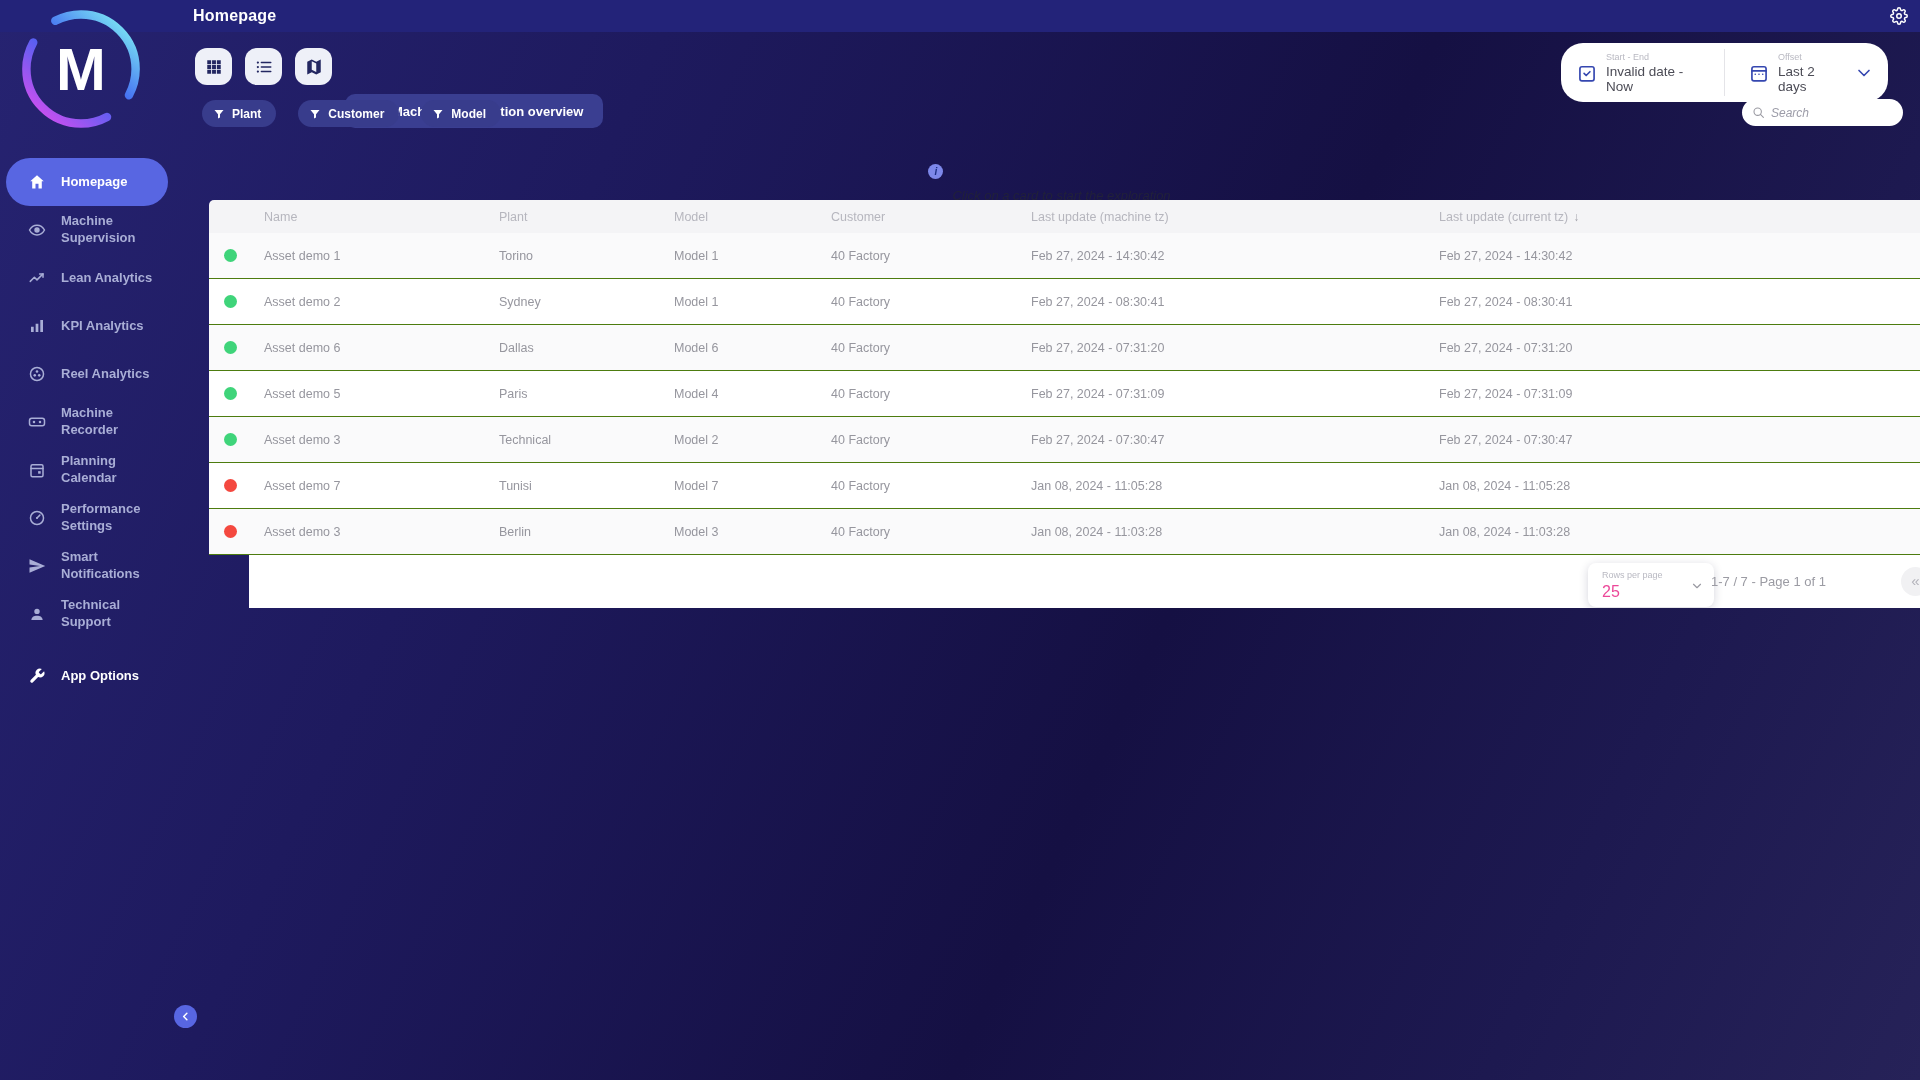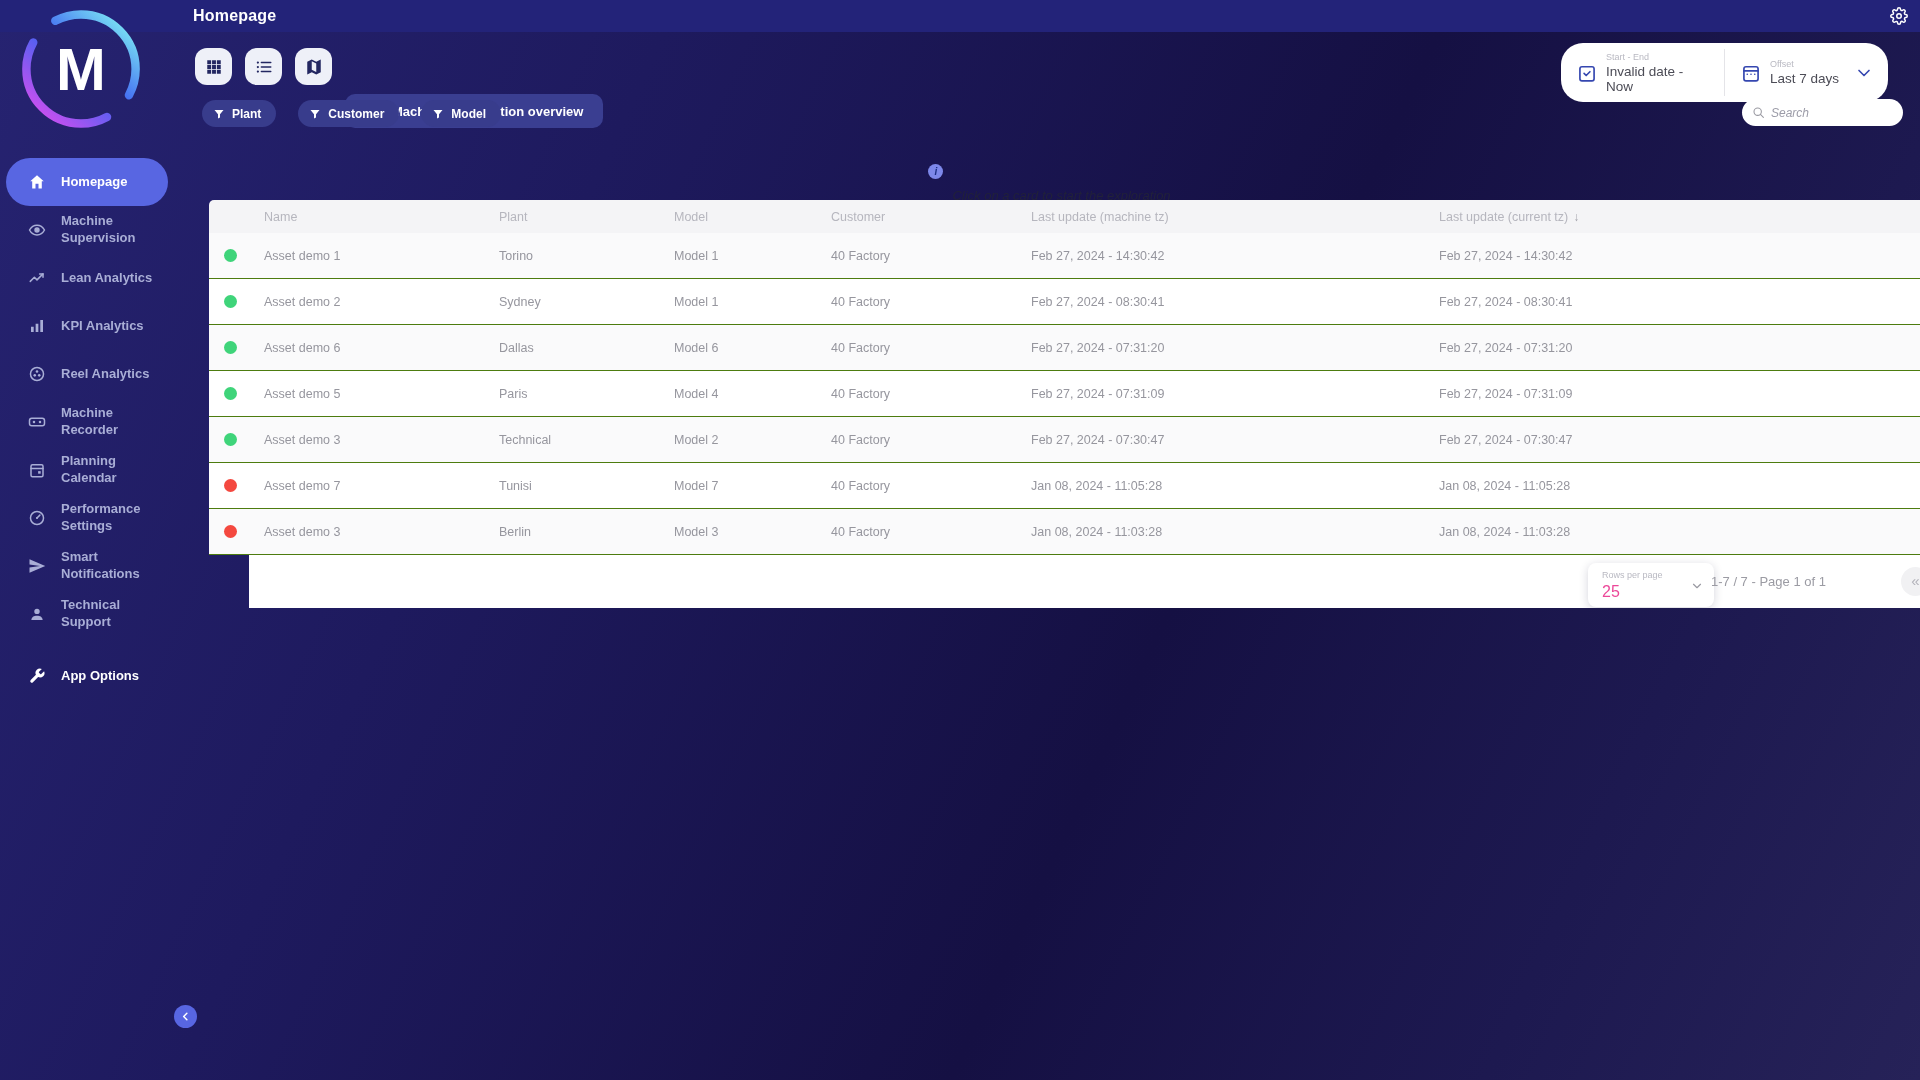--- a/index.html
+++ b/index.html
@@ -69,21 +69,21 @@
   .chip {
     height:27px; border-radius:14px; background:#383c8c; border:none; color:#fff;
     font-family:inherit; font-size:12px; font-weight:bold; padding:0 15px 0 11px;
     display:flex; align-items:center; gap:7px; cursor:pointer;
   }
   .chip .icn { width:12px; height:12px; }
 
   
   .datebox {
     position:absolute; left:1561px; top:43px; width:327px; height:59px;
-    background:#fff; border-radius:22px; display:flex; align-items:stretch; color:#4c4c56;
+    background:#fff; border-radius:22px; display:flex; align-items:stretch; color:#4c4c56;gap:8px;
   }
   .date-sec { display:flex; align-items:center; gap:9px; padding:0 10px 0 16px; cursor:pointer; }
   .date-sec.left { flex:1; }
   .date-sec .icn { width:20px; height:20px; color:#3547b0; }
   .date-col { display:flex; flex-direction:column; }
   .date-label { font-size:9px; color:#b9b9c2; margin-bottom:2px; }
   .date-value { font-size:13.5px; color:#4c4c56; }
   .date-divider { width:1px; background:#e4e4e8; margin:6px 0; }
   .date-chevron { width:15px; height:15px; color:#9a9aa2; margin-left:auto; margin-right:4px; }
 
@@ -367,21 +367,21 @@
   <div class="date-sec" style="flex:1;">
     <span class="icn">
         <svg viewBox="0 0 24 24" fill="none" stroke="currentColor" stroke-width="2" stroke-linecap="round" stroke-linejoin="round">
           <rect x="3.5" y="4.5" width="17" height="17" rx="2.5"></rect>
           <path d="M3.5 9.5h17"></path>
           <path d="M7.5 13.5h.01M12 13.5h.01M16.5 13.5h.01"></path>
         </svg>
       </span>
     <span class="date-col">
       <span class="date-label">Offset</span>
-      <span class="date-value">Last 7 days</span>
+      <span class="date-value">Last 2 days</span>
     </span>
     <span class="icn date-chevron">
         <svg viewBox="0 0 24 24" fill="none" stroke="currentColor" stroke-width="2" stroke-linecap="round" stroke-linejoin="round">
           <path d="M6 9l6 6 6-6"></path>
         </svg>
       </span>
   </div>
 </div>
 
 <div class="searchbox">

